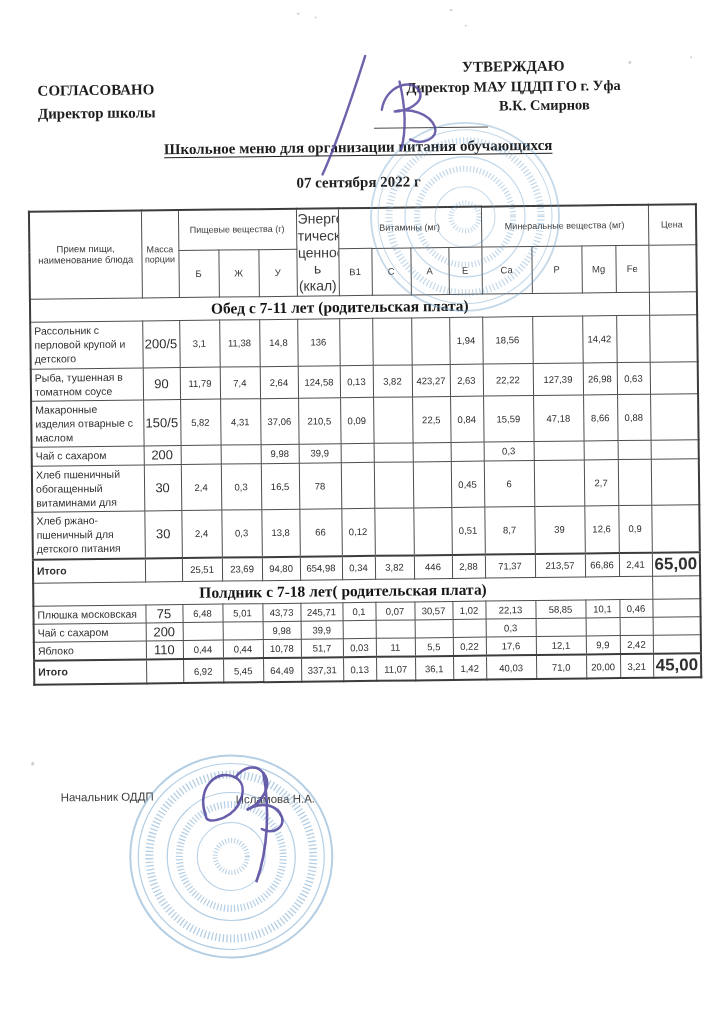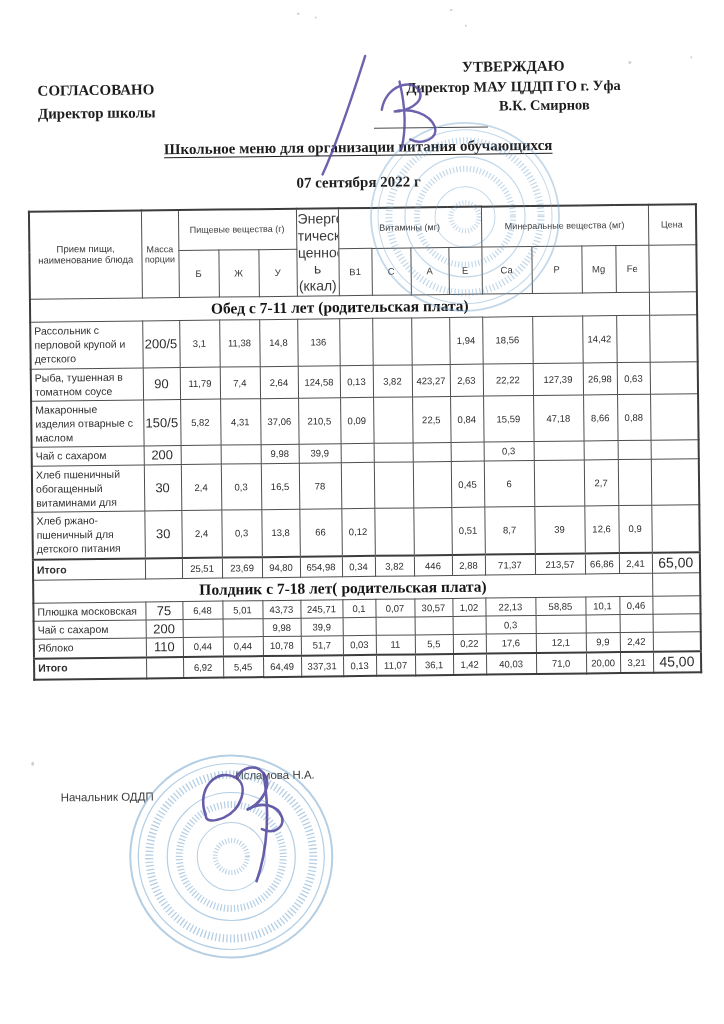--- a/index.html
+++ b/index.html
@@ -38,25 +38,25 @@
   }
   td.num { text-align:center; vertical-align:middle; font-size:9.5px; color:#2e2e2e; padding:1px 0; }
   td.mass { font-size:13px; }
   tr.section-row td {
     font-family:"Liberation Serif", serif; font-weight:bold; font-size:15.5px; color:#151515;
     text-align:center; height:21px; padding:0 0 1px 0; line-height:1.1;
   }
   tr.dish-row { height:18px; }
   tr.total-row td { border-top:2px solid #3c3c3c; }
   tr.total-row td.dish { font-weight:bold; vertical-align:middle; }
-  tr.total-row td.price-total { font-weight:normal; font-size:14px; }
+  tr.total-row td.price-total { font-weight:bold; font-size:17px; }
   tr.total-row { height:21px; }
   
   .foot-left  { position:absolute; left:57px;  top:788px; font-size:11.5px; color:#3c3c3c; }
-  .foot-right { position:absolute; left:232px; top:768px; font-size:11.5px; color:#3c3c3c;text-align:right; }
+  .foot-right { position:absolute; left:232px; top:792px; font-size:11.5px; color:#3c3c3c;text-align:right; }
   
   .stamp { position:absolute; pointer-events:none; }
   .stamp-top { left:368px; top:118px; opacity:0.40; }
   .stamp-bottom { left:120px; top:748px; opacity:0.50; }
   .sig { position:absolute; pointer-events:none; }
   .sig-top { left:298px; top:52px; }
   .sig-bottom { left:180px; top:750px; }
   
   .speck { position:absolute; background:rgba(110,110,110,0.32); border-radius:50%; }
 </style>

